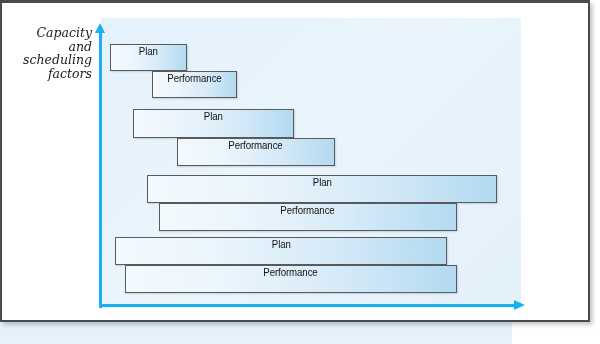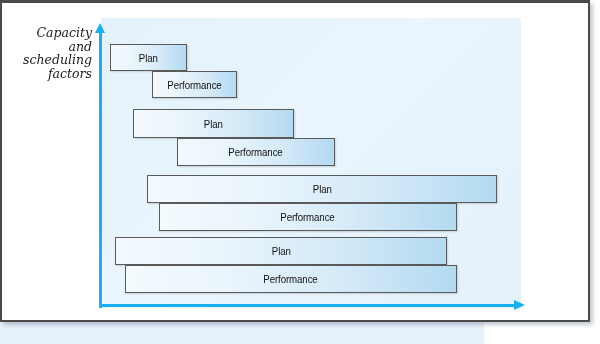--- a/index.html
+++ b/index.html
@@ -14,20 +14,21 @@
     overflow: hidden;
   }
 
   #figure {
     position: absolute;
     left: 0;
     top: 0;
     width: 484px;
     height: 344px;
     background: #e7f1fa;
+    padding-left: 28px;
   }
 
   
   #panel {
     position: absolute;
     left: 0px;
     top: 0px;
     width: 590px;
     height: 322px;
     background: #ffffff;
@@ -100,21 +101,21 @@
     white-space: pre-line;
   }
 
   
   .bar {
     position: absolute;
     box-sizing: border-box;
     border: 1.5px solid #5a5a5a;
     background: linear-gradient(to right, #f4fafe 0%, #eaf5fc 30%, #d6eaf8 65%, #b3daf1 100%);
     display: flex;
-    align-items: center;
+    align-items: flex-start;
     justify-content: center;
     box-shadow: 1px 1px 1.5px rgba(60,70,80,0.20);
   }
   .bar-label {
     font-family: "Liberation Sans", sans-serif;
     font-size: 10.5px;
     color: #111111;
     letter-spacing: -0.1px;
     transform: scaleX(0.92);
     white-space: nowrap;

